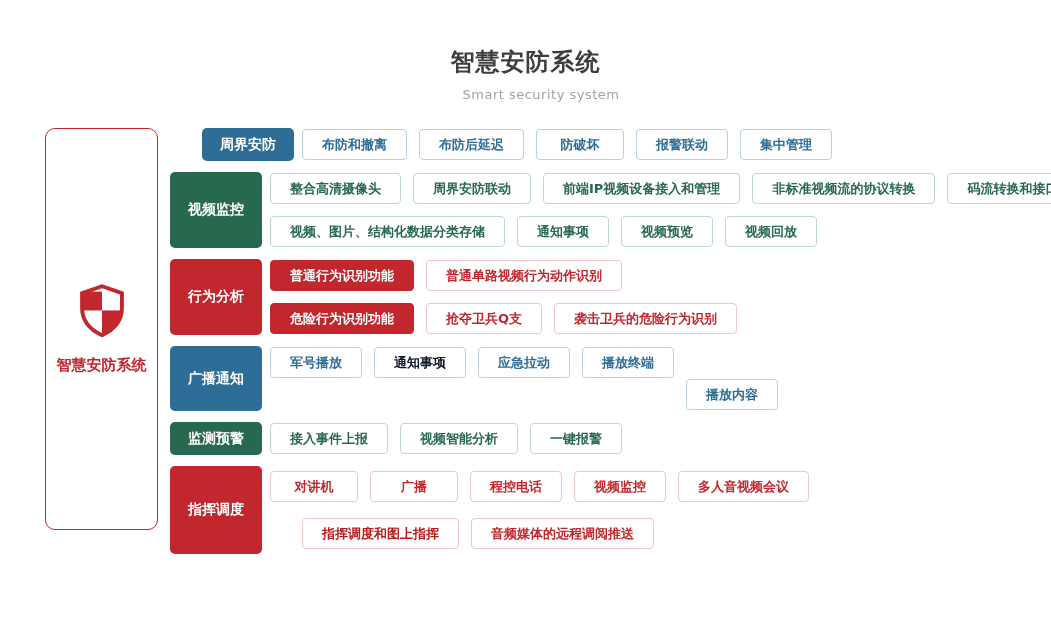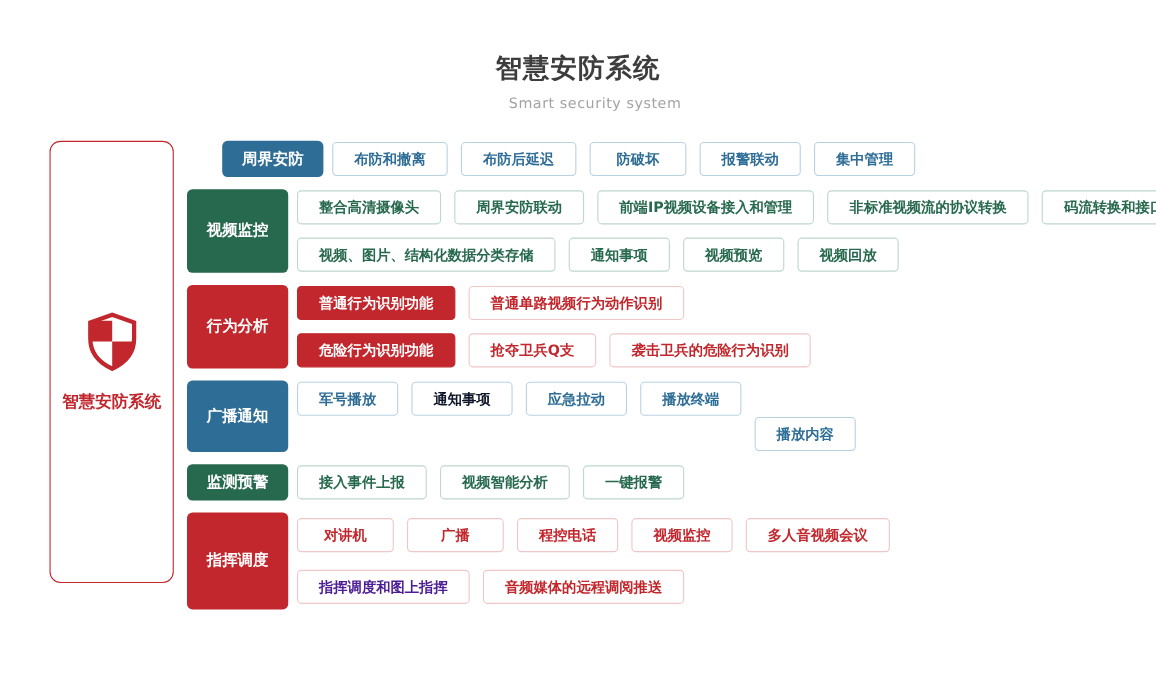--- a/index.html
+++ b/index.html
@@ -152,18 +152,18 @@
       <div class="glabel" style="background: rgb(193, 39, 45);">指挥调度</div>
       <div class="lines">
         <div class="line">
           <div class="chip" style="border-color: rgb(240, 198, 199); color: rgb(193, 39, 45);">对讲机</div>
           <div class="chip" style="border-color: rgb(240, 198, 199); color: rgb(193, 39, 45);">广播</div>
           <div class="chip" style="border-color: rgb(240, 198, 199); color: rgb(193, 39, 45);">程控电话</div>
           <div class="chip" style="border-color: rgb(240, 198, 199); color: rgb(193, 39, 45);">视频监控</div>
           <div class="chip" style="border-color: rgb(240, 198, 199); color: rgb(193, 39, 45);">多人音视频会议</div>
         </div>
         <div class="line">
-          <div class="chip" style="border-color: rgb(240, 198, 199); color: #4c1d95;">指挥调度和图上指挥</div>
+          <div class="chip" style="border-color: rgb(240, 198, 199); color: #b91c1c; margin-left: 32px;">指挥调度和图上指挥</div>
           <div class="chip" style="border-color: rgb(240, 198, 199); color: rgb(193, 39, 45);">音频媒体的远程调阅推送</div>
         </div>
       </div>
     </div>
   </div>
 
 </body></html>

